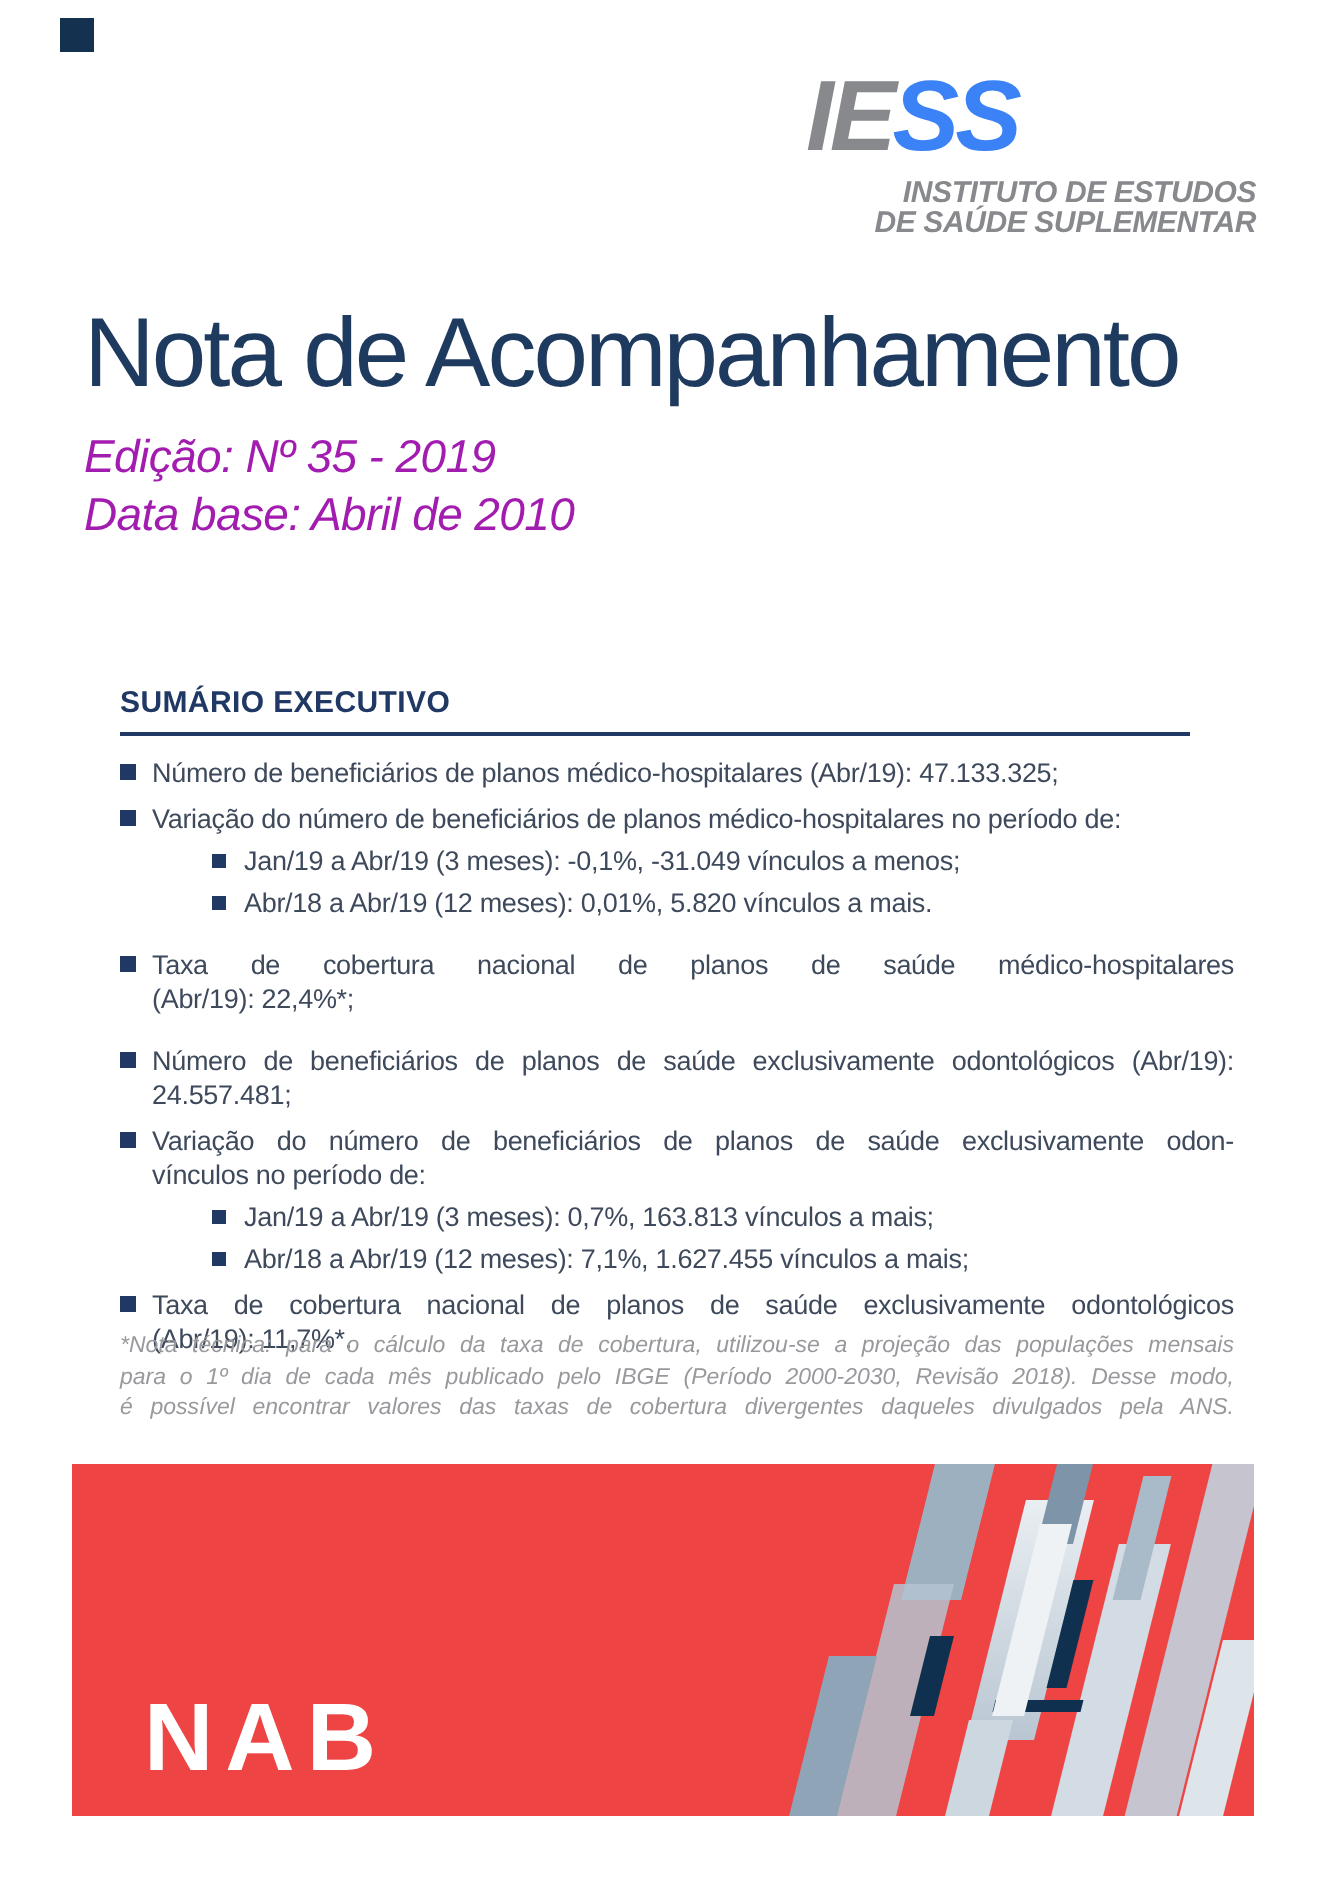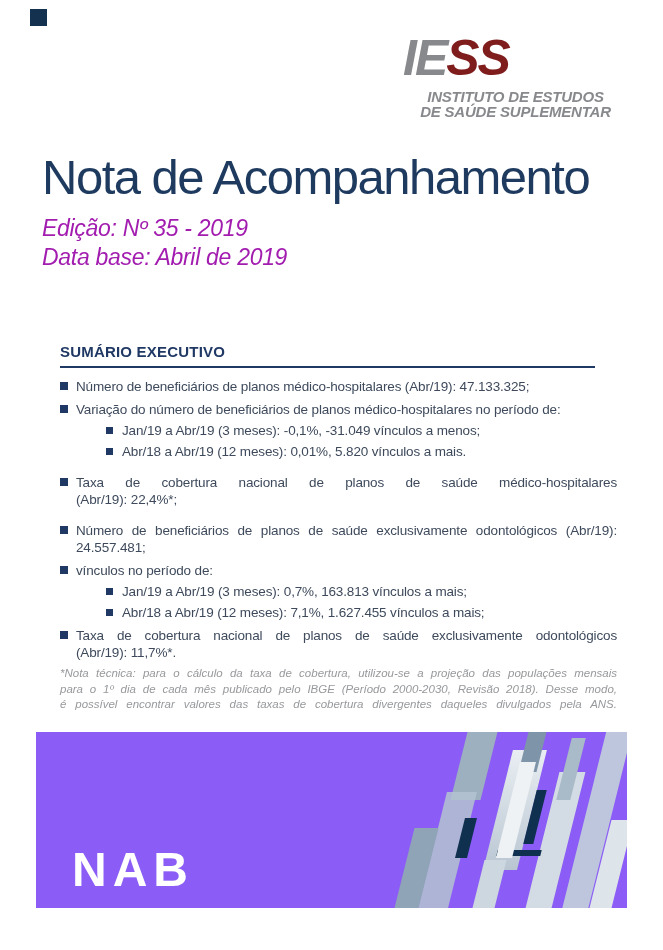--- a/index.html
+++ b/index.html
@@ -7,22 +7,22 @@
     width:663px;height:950px;position:relative;background:#ffffff;
     font-family:"Liberation Sans", sans-serif;overflow:hidden;
   }
   
   .corner-square{position:absolute;left:30px;top:9px;width:17px;height:17px;background:#14324f;}
 
   
   .logo{position:absolute;left:403px;top:33px;width:225px;}
   .logo-word{font-style:italic;font-weight:bold;font-size:50px;line-height:50px;letter-spacing:-2px;text-align:left;}
   .logo-word .ie{color:#87898c;}
-  .logo-word .ss{color:#7f1d1d;text-align:center;}
-  .logo-tagline{margin-top:6px;text-align:center;font-style:italic;font-weight:bold;font-size:15px;line-height:15px;color:#87898c;letter-spacing:-0.2px;}
+  .logo-word .ss{color:#3b82f6;text-align:center;}
+  .logo-tagline{margin-top:6px;text-align:right;font-style:italic;font-weight:bold;font-size:15px;line-height:15px;color:#87898c;letter-spacing:-0.2px;}
   .logo-tagline span{display:block;}
 
   
   .titleblock{position:absolute;left:42px;top:150px;width:600px;}
   .page-title{margin:0;font-weight:300;color:#1e3a5f;font-size:49px;line-height:54px;letter-spacing:-1.5px;}
   .page-title span{display:block;}
   .subtitles{margin-top:10px;}
   .subtitle{font-style:italic;color:#a21caf;font-size:23px;line-height:29px;letter-spacing:-0.3px;}
 
   
@@ -37,21 +37,21 @@
   .item.lvl2{margin-left:46px;margin-top:4px;}
   .item.lvl2 .sq{width:7px;height:7px;top:5px;}
   .ln{display:block;text-align:left;}
   .ln.fill{text-align:justify;text-align-last:justify;}
 
   
   .footnote{position:absolute;left:60px;top:666px;width:557px;font-style:italic;color:#97999c;font-size:11.5px;line-height:15.5px;}
   .fnline{display:block;text-align:justify;text-align-last:justify;}
 
   
-  .banner{position:absolute;left:36px;top:732px;width:591px;height:176px;background:#8b5cf6;overflow:hidden;}
+  .banner{position:absolute;left:36px;top:732px;width:591px;height:176px;background:#ef4444;overflow:hidden;}
   .nab{position:absolute;left:36px;bottom:14px;color:#ffffff;font-weight:bold;font-size:48px;line-height:48px;letter-spacing:6px;}
   .pattern{position:absolute;right:0;top:0;width:225px;height:176px;}
   .pattern div{position:absolute;transform:skewX(-14deg);}
   .p1 {left:182px;top:-6px;width:26px;height:190px;background:#c2cfdb;opacity:.92;}
   .p2 {left:58px;top:-8px;width:30px;height:76px;background:#9db0c0;}
   .p3 {left:96px;top:18px;width:34px;height:120px;background:linear-gradient(180deg,#e9eef2,#b9c6d2);}
   .p4 {left:140px;top:40px;width:26px;height:140px;background:#d3dce4;}
   .p5 {left:30px;top:60px;width:30px;height:120px;background:#b4c3d0;opacity:.85;}
   .p6 {left:122px;top:-4px;width:18px;height:44px;background:#7e95a9;}
   .p7 {left:162px;top:6px;width:14px;height:62px;background:#a9bac8;}
@@ -77,21 +77,21 @@
       <span>DE SAÚDE SUPLEMENTAR</span>
     </div>
   </div>
 
   <div class="titleblock">
     <h1 class="page-title">
       <span>Nota de Acompanhamento</span>
     </h1>
     <div class="subtitles">
       <div class="subtitle">Edição: Nº 35 - 2019</div>
-      <div class="subtitle">Data base: Abril de 2019</div>
+      <div class="subtitle">Data base: Abril de 2010</div>
     </div>
   </div>
 
   <div class="summary">
     <div class="summary-heading">SUMÁRIO EXECUTIVO</div>
     <div class="rule"></div>
     <div class="items">
 
       <div class="item lvl1 first">
         <span class="sq"></span>
@@ -133,20 +133,21 @@
         <span class="sq"></span>
         <div class="txt">
           <span class="ln fill">Número de beneficiários de planos de saúde exclusivamente odontológicos (Abr/19):</span>
           <span class="ln">24.557.481;</span>
         </div>
       </div>
 
       <div class="item lvl1">
         <span class="sq"></span>
         <div class="txt">
+          <span class="ln fill">Variação do número de beneficiários de planos de saúde exclusivamente odon-</span>
           <span class="ln">vínculos no período de:</span>
         </div>
       </div>
 
       <div class="item lvl2">
         <span class="sq"></span>
         <div class="txt">
             <span class="ln">Jan/19 a Abr/19 (3 meses): 0,7%, 163.813 vínculos a mais;</span>
           </div>
       </div>

